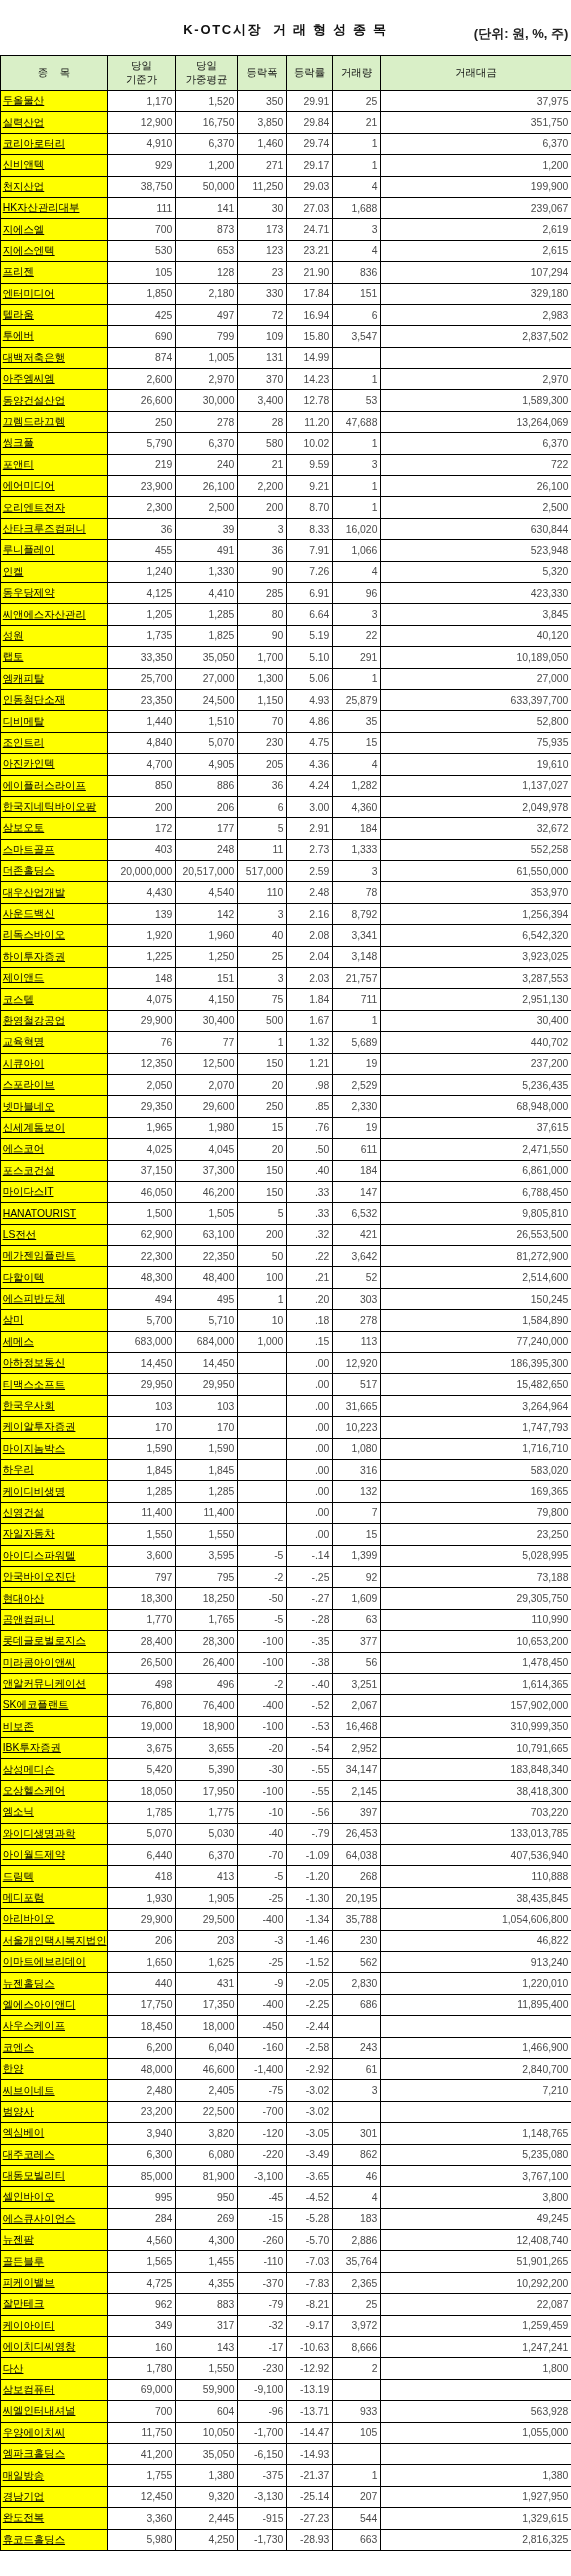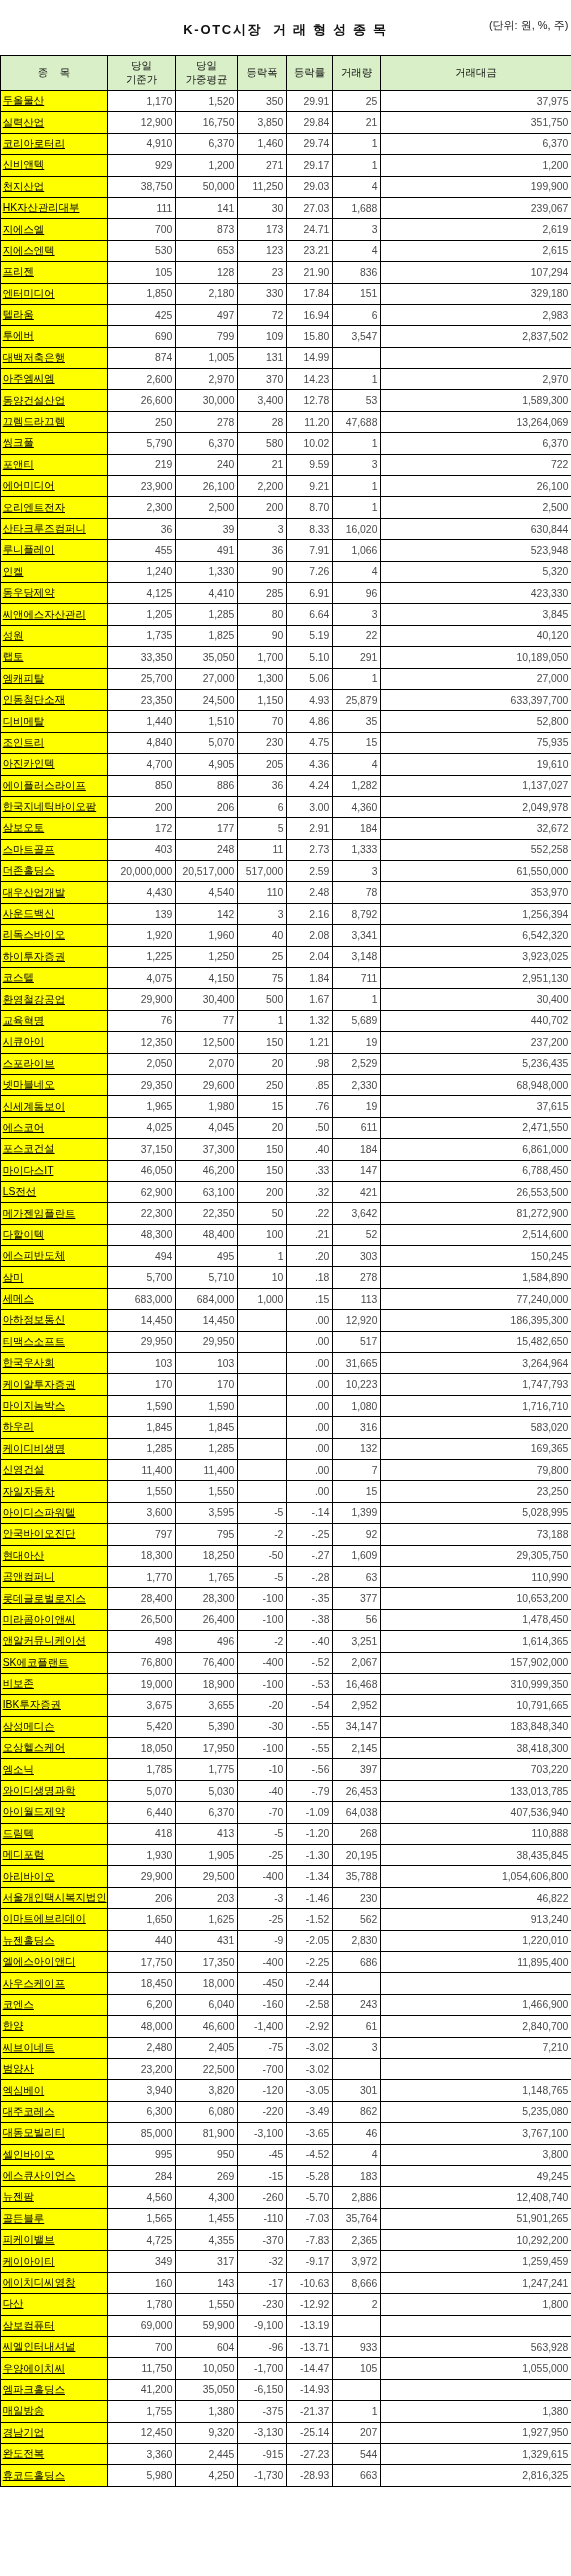--- a/index.html
+++ b/index.html
@@ -1,20 +1,20 @@
 <!DOCTYPE html>
 <html style="font-size:14px"><head>
 <meta charset="utf-8">
 <style>
   html,body{margin:0;padding:0;background:#fff;}
   body{width:571px;font-family:"Liberation Sans","DejaVu Sans",sans-serif;}
   .page{position:relative;width:571px;height:2576px;background:#fff;overflow:hidden;}
   .title{position:absolute;top:21px;left:0;width:100%;text-align:center;
          font-size:13px;font-weight:bold;letter-spacing:1.7px;white-space:pre;color:#111;}
-  .unit-note{position:absolute;top:18px;right:2.6px;font-size:11px;color:#222;white-space:pre;}
+  .unit-note{position:absolute;top:25px;right:2.6px;font-size:13px;color:#222;white-space:pre;font-weight:bold;}
   .report-date{position:absolute;top:39px;right:4.3px;font-size:10.4px;color:#222;margin-top:16px;}
   table.grid{position:absolute;top:55px;left:0;width:571px;border-collapse:collapse;
              table-layout:fixed;border:1.7px solid #000;}
   .grid th,.grid td{border:0.9px solid #000;overflow:hidden;}
   .grid thead tr{height:35px;margin-top:10px;}
   .grid th{background:#d9efc7;font-weight:normal;font-size:10.4px;text-align:center;padding:0;color:#111;}
   .grid th span{display:block;line-height:1.3;white-space:pre;}
   .grid thead th{border-bottom:1.7px solid #000;}
   .grid tbody tr{height:21.4px;}
   .grid td{font-size:10.4px;padding:0;}
@@ -434,20 +434,29 @@
         <tr>
       <td class="name">하이투자증권</td>
       <td class="num">1,225</td>
       <td class="num">1,250</td>
       <td class="num">25</td>
       <td class="num">2.04</td>
       <td class="num">3,148</td>
       <td class="num">3,923,025</td>
     </tr>
         <tr>
+      <td class="name">제이앤드</td>
+      <td class="num">148</td>
+      <td class="num">151</td>
+      <td class="num">3</td>
+      <td class="num">2.03</td>
+      <td class="num">21,757</td>
+      <td class="num">3,287,553</td>
+    </tr>
+        <tr>
       <td class="name">코스텔</td>
       <td class="num">4,075</td>
       <td class="num">4,150</td>
       <td class="num">75</td>
       <td class="num">1.84</td>
       <td class="num">711</td>
       <td class="num">2,951,130</td>
     </tr>
         <tr>
       <td class="name">환영철강공업</td>
@@ -524,20 +533,29 @@
         <tr>
       <td class="name">마이다스IT</td>
       <td class="num">46,050</td>
       <td class="num">46,200</td>
       <td class="num">150</td>
       <td class="num">.33</td>
       <td class="num">147</td>
       <td class="num">6,788,450</td>
     </tr>
         <tr>
+      <td class="name">HANATOURIST</td>
+      <td class="num">1,500</td>
+      <td class="num">1,505</td>
+      <td class="num">5</td>
+      <td class="num">.33</td>
+      <td class="num">6,532</td>
+      <td class="num">9,805,810</td>
+    </tr>
+        <tr>
       <td class="name">LS전선</td>
       <td class="num">62,900</td>
       <td class="num">63,100</td>
       <td class="num">200</td>
       <td class="num">.32</td>
       <td class="num">421</td>
       <td class="num">26,553,500</td>
     </tr>
         <tr>
       <td class="name">메가젠임플란트</td>
@@ -974,20 +992,29 @@
         <tr>
       <td class="name">피케이밸브</td>
       <td class="num">4,725</td>
       <td class="num">4,355</td>
       <td class="num">-370</td>
       <td class="num">-7.83</td>
       <td class="num">2,365</td>
       <td class="num">10,292,200</td>
     </tr>
         <tr>
+      <td class="name">잘만테크</td>
+      <td class="num">962</td>
+      <td class="num">883</td>
+      <td class="num">-79</td>
+      <td class="num">-8.21</td>
+      <td class="num">25</td>
+      <td class="num">22,087</td>
+    </tr>
+        <tr>
       <td class="name">케이아이티</td>
       <td class="num">349</td>
       <td class="num">317</td>
       <td class="num">-32</td>
       <td class="num">-9.17</td>
       <td class="num">3,972</td>
       <td class="num">1,259,459</td>
     </tr>
         <tr>
       <td class="name">에이치디씨영창</td>

